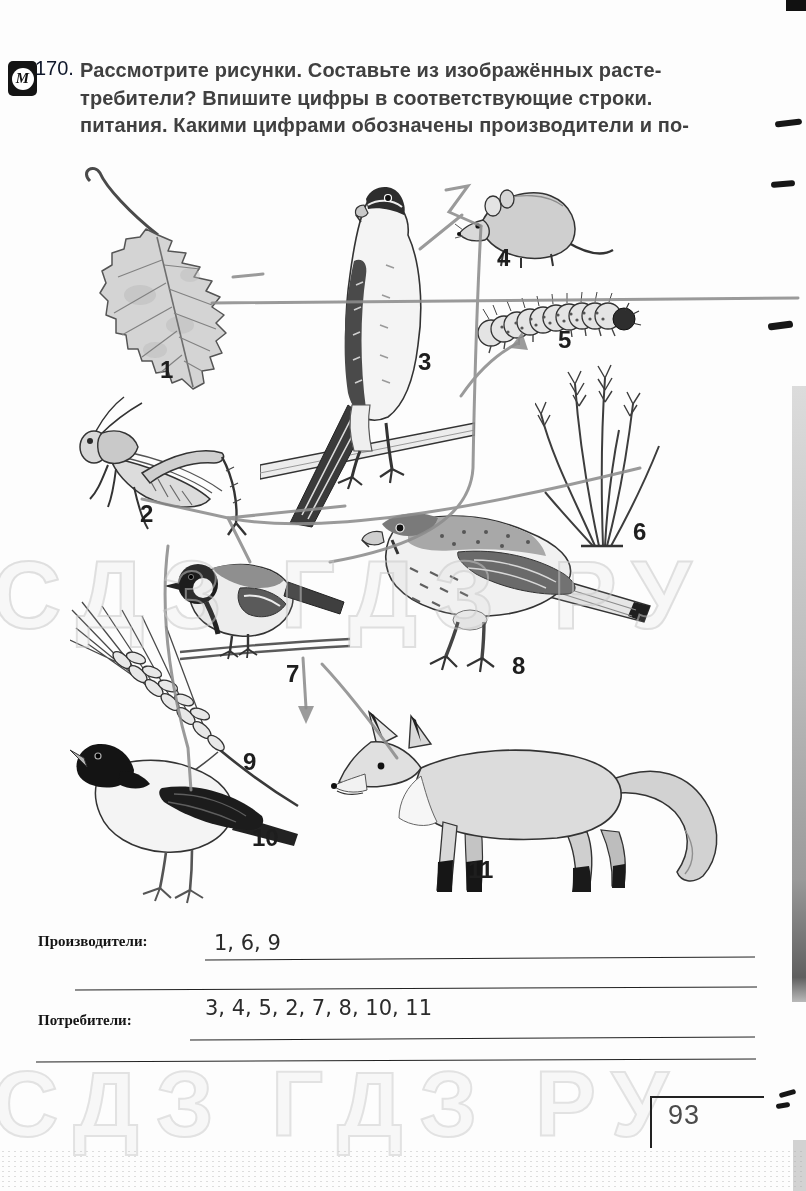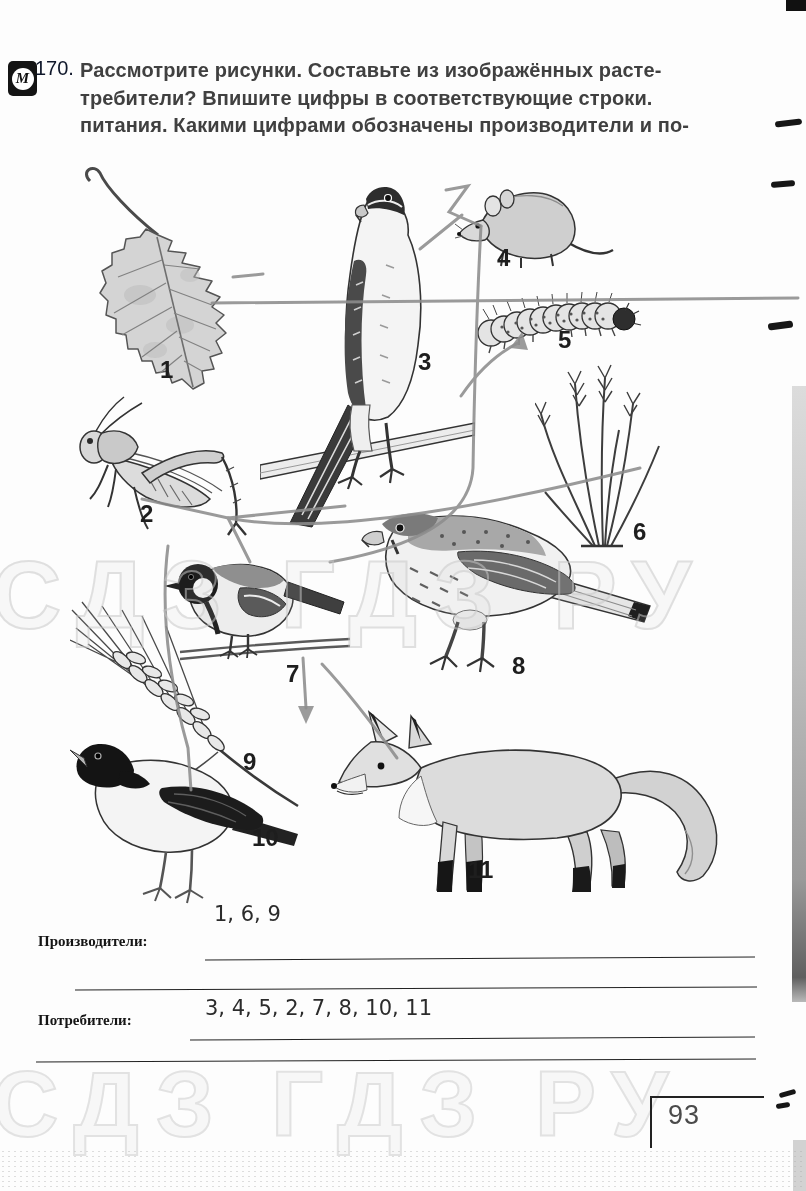--- a/index.html
+++ b/index.html
@@ -377,21 +377,21 @@
     </g>
     <g fill="#8d8d8d" opacity="0.88">
       <polygon points="298,706 314,706 306,724"></polygon>
       <polygon points="510,348 522,332 528,350"></polygon>
     </g>
   </svg>
 
   <div class="abs watermark mid">СДЗ ГДЗ РУ</div>
   <div class="abs watermark bottom">СДЗ ГДЗ РУ</div>
 
-  <div class="abs answer-value" style="left:214px;top:902px;">1, 6, 9</div>
+  <div class="abs answer-value" style="left:214px;top:931px;">1, 6, 9</div>
   <div class="abs answer-label" style="left:38px;top:933px;">Производители:</div>
   <div class="abs rule-line" style="left:205px;top:958px;width:550px;transform:rotate(-0.3deg);"></div>
   <div class="abs rule-line" style="left:75px;top:988px;width:682px;transform:rotate(-0.25deg);"></div>
   <div class="abs answer-value" style="left:205px;top:996px;">3, 4, 5, 2, 7, 8, 10, 11</div>
   <div class="abs answer-label" style="left:38px;top:1012px;">Потребители:</div>
   <div class="abs rule-line" style="left:190px;top:1038px;width:565px;transform:rotate(-0.3deg);"></div>
   <div class="abs rule-line" style="left:36px;top:1060px;width:720px;transform:rotate(-0.25deg);"></div>
 
   <div class="abs pageno-box">
     <div class="pageno">93</div>

